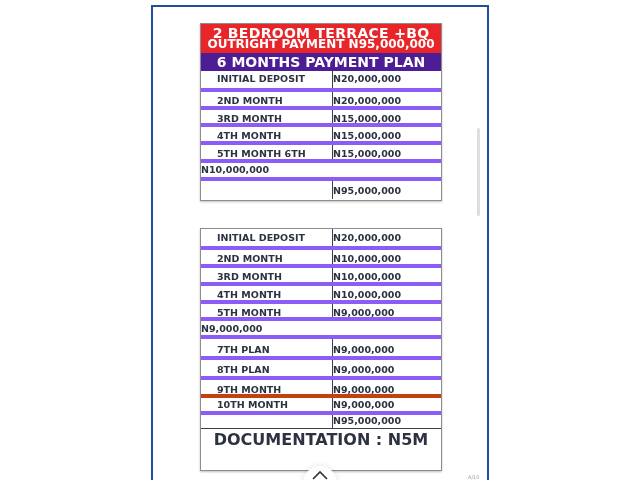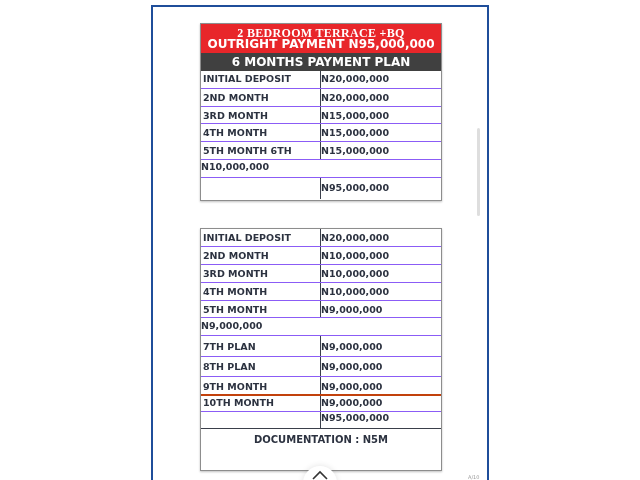--- a/index.html
+++ b/index.html
@@ -25,35 +25,35 @@
     background: #fff;
     color: #2c3240;
     font-weight: bold;
   }
   .t1 { top: 23px; height: 176px; }
   .t2 { top: 228px; height: 241px; }
   .title-red {
     background: #e8262a; color: #fff; text-align: center;
     height: 29px; box-sizing: border-box; padding-top: 3px;
   }
-  .title-red .l1 { font-size: 12px; letter-spacing: 0.3px; line-height: 12px; font-family: Liberation Serif, serif; }
+  .title-red .l1 { font-size: 14px; letter-spacing: 0.3px; line-height: 12px; }
   .title-red .l2 { font-size: 12px; line-height: 10px; }
   .title-navy {
-    background: #404040; color: #fff; text-align: center;
-    font-size: 12px; line-height: 18px; height: 18px;
+    background: #4c1d95; color: #fff; text-align: center;
+    font-size: 14px; line-height: 18px; height: 18px;
   }
   .row {
-    display: flex; border-top: 1px solid #8b5cf6; box-sizing: border-box;
+    display: flex; border-top: 4px solid #8b5cf6; box-sizing: border-box;
     font-size: 9.5px;
   }
-  .row .k { width: 120px; padding-left: 2px; box-sizing: border-box; border-right: 1px solid #3a3f4a; }
+  .row .k { width: 132px; padding-left: 16px; box-sizing: border-box; border-right: 1px solid #3a3f4a; }
   .row .v { flex: 1; text-align: left; padding-right: 6px; }
   .row:first-of-type { border-top: none; }
   .doc {
-    border-top: 1px solid #3a3f4a; text-align: center; font-size: 10px;
+    border-top: 1px solid #3a3f4a; text-align: center; font-size: 16px;
     line-height: 22px; height: 23px;
   }
   .fab {
     position: absolute; left: 303px; top: 466px; width: 34px; height: 34px;
     background: #ffffff; border-radius: 50%;
     box-shadow: 0 0 6px rgba(0,0,0,0.12);
   }
   .fab svg { position: absolute; left: 9px; top: 4px; }
   .pagenum {
     position: absolute; left: 468px; top: 474px; font-size: 5px; color: #9a9a9a;
@@ -132,21 +132,21 @@
         <div class="v">N9,000,000</div>
       </div>
     <div class="row" style="height:20px;line-height:20px">
         <div class="k">8TH PLAN</div>
         <div class="v">N9,000,000</div>
       </div>
     <div class="row" style="height:18px;line-height:20px">
         <div class="k">9TH MONTH</div>
         <div class="v">N9,000,000</div>
       </div>
-    <div class="row" style="height:17px;line-height:14px;border-top:2px solid #c2410c">
+    <div class="row" style="height:17px;line-height:14px;border-top:4px solid #c2410c">
         <div class="k">10TH MONTH</div>
         <div class="v">N9,000,000</div>
       </div>
     <div class="row" style="height:17px;line-height:12px">
         <div class="k"></div>
         <div class="v">N95,000,000</div>
       </div>
     <div class="doc">DOCUMENTATION : N5M</div>
   </div>
 </div>

